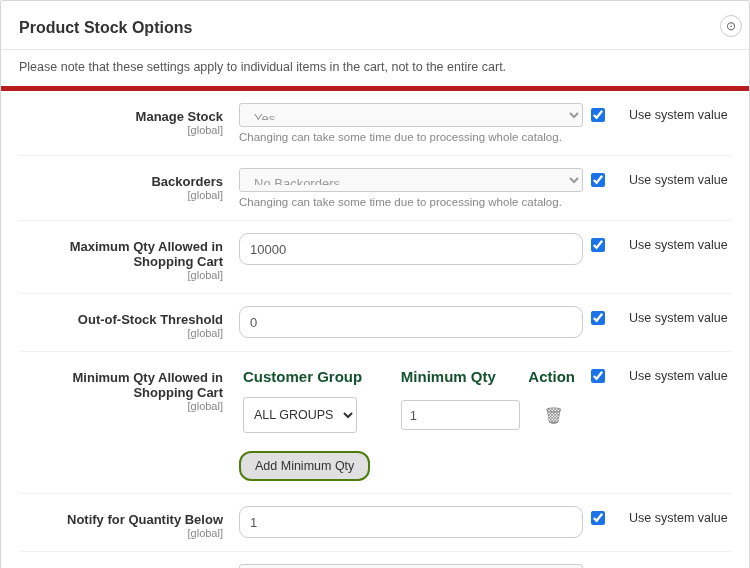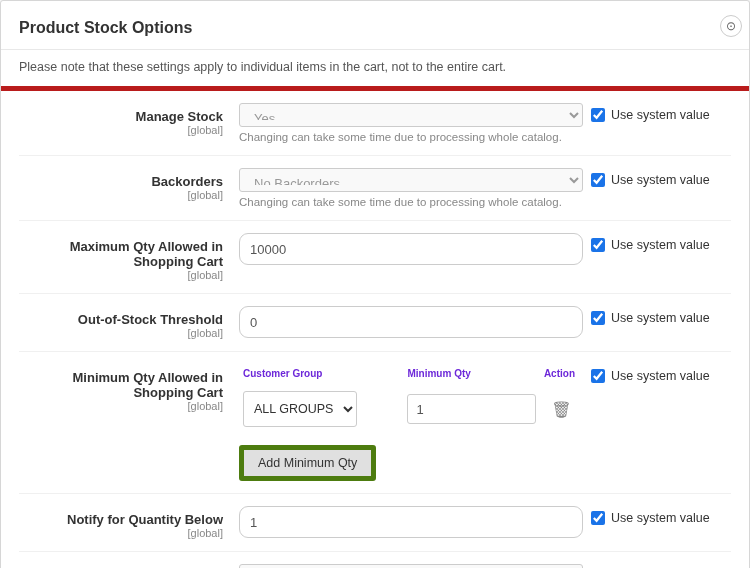--- a/index.html
+++ b/index.html
@@ -88,21 +88,21 @@
       font-size: 11.5px;
       color: #888;
       margin-top: 4px;
     }
     .system-value {
       width: 140px;
       min-width: 140px;
       display: flex;
       align-items: center;
       padding-top: 5px;
-      gap: 6px;
+      gap: 24px;
       color: #333;
       font-size: 12.5px;
     }
     .system-value input[type="checkbox"] {
       width: 14px;
       height: 14px;
       accent-color: #1a73e8;
     }
     select.form-select {
       width: 100%;
@@ -128,22 +128,22 @@
 
     
     .min-qty-table {
       width: 100%;
       border-collapse: collapse;
       margin-bottom: 8px;
     }
     .min-qty-table th {
       text-align: left;
       font-weight: 600;
-      font-size: 10px;
-      color: #6d28d9;
+      font-size: 15px;
+      color: #14532d;
       padding: 4px 8px 8px 4px;
       border-bottom: none;
     }
     .min-qty-table th:last-child {
       text-align: center;
     }
     .min-qty-row td {
       padding: 4px 4px;
       vertical-align: middle;
     }
@@ -179,22 +179,22 @@
     .delete-btn {
       background: none;
       border: none;
       cursor: pointer;
       color: #888;
       font-size: 16px;
       padding: 2px 6px;
     }
     .add-min-qty-btn {
       background: #e0e0e0;
-      border: 5px solid #4d7c0f;
-      border-radius: 3px;
+      border: 2px solid #4d7c0f;
+      border-radius: 12px;
       padding: 6px 14px;
       font-size: 12.5px;
       color: #333;
       cursor: pointer;
       margin-top: 6px;
     }
   </style>
 </head>
 <body>
 

